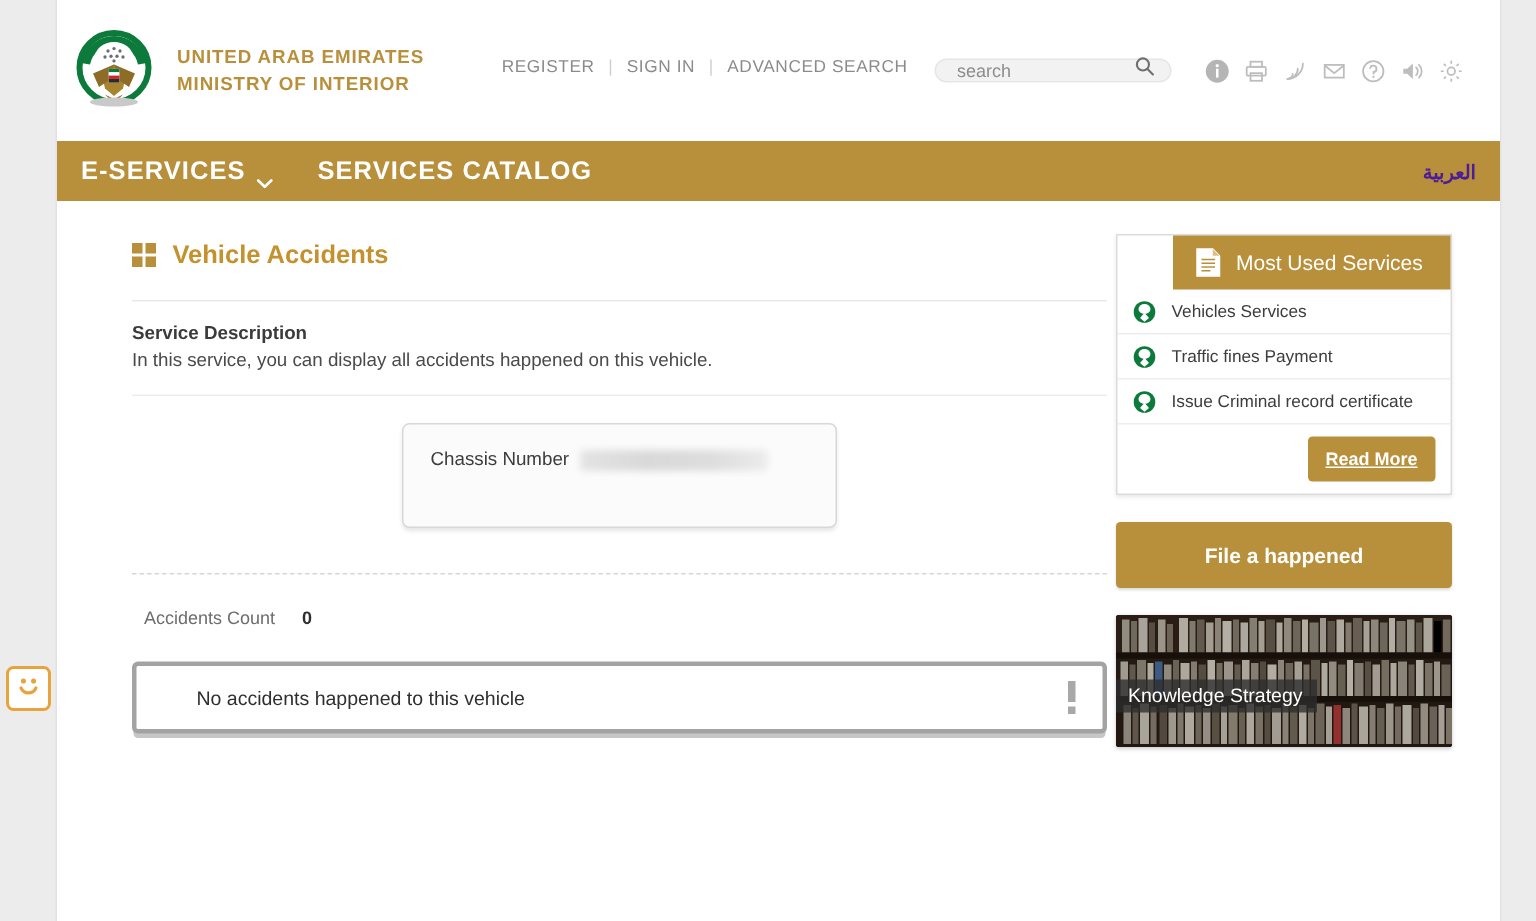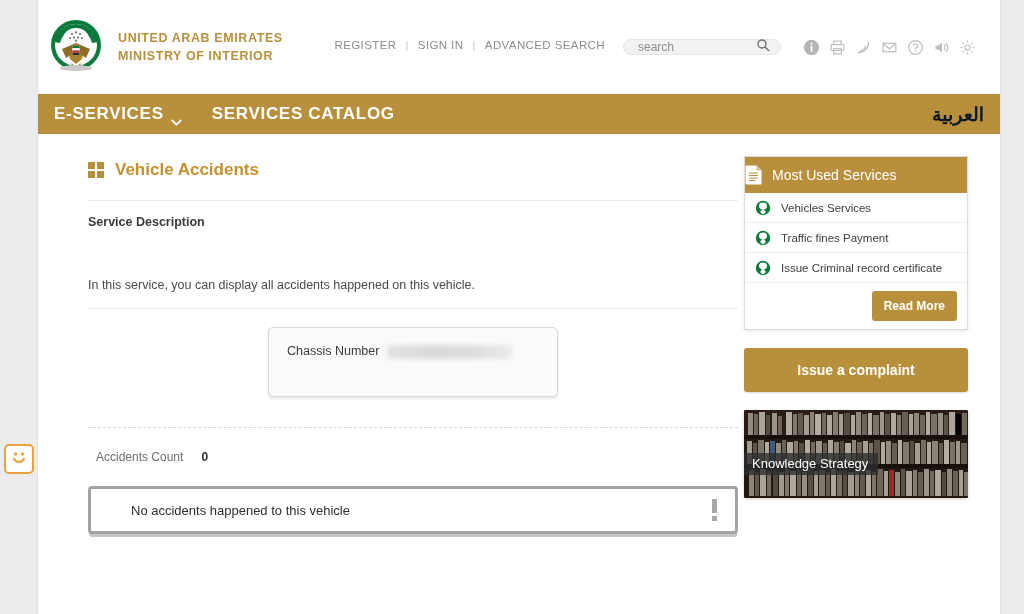--- a/index.html
+++ b/index.html
@@ -78,22 +78,22 @@
     font-size: 17px;
     font-weight: bold;
     letter-spacing: 0.7px;
     margin-right: 30px;
     display: flex; align-items: center; gap: 7px;
     white-space: nowrap;
   }
   .chev { display: inline-block; width: 11px; height: 7px; }
   .arabic {
     margin-left: auto;
-    color: #0f172a;
-    font-size: 19px;
+    color: #4c1d95;
+    font-size: 13px;
     font-weight: bold;
     direction: rtl;
   }
 
   
   .content {
     display: flex;
     padding: 0 24px;
     gap: 0;
   }
@@ -102,21 +102,21 @@
 
   .page-title-row { display: flex; align-items: center; gap: 11px; padding-bottom: 20px; font-weight: bold; }
   .grid-icon { width: 16px; height: 16px; display: grid; grid-template-columns: 7px 7px; grid-template-rows: 7px 7px; gap: 2px; }
   .grid-icon i { background: #b8903c; display: block; }
   .page-title { color: #c4912f; font-size: 17px; }
 
   .rule { height: 1px; background: #e9e9e9; }
 
   .sect { padding: 14px 0 0 0; }
   .sect-head { font-size: 12.5px; font-weight: bold; color: #3b3b3b; padding-bottom: 4px; }
-  .sect-body { font-size: 12.5px; color: #4a4a4a; margin-top: 45px; }
+  .sect-body { font-size: 12.5px; color: #4a4a4a; }
 
   .rule2 { height: 1px; background: #ededed; margin-top: 16px; }
 
   .chassis-wrap { display: flex; justify-content: center; padding: 18px 0 0 0; }
   .chassis-card {
     width: 290px; height: 70px;
     background: #fbfbfb;
     border: 1px solid #d8d8d8;
     border-radius: 5px;
     box-shadow: 0 2px 3px rgba(0,0,0,0.10);
@@ -156,41 +156,43 @@
   
   .panel {
     background: #ffffff;
     border: 1px solid #dcdcdc;
     box-shadow: 0 1px 3px rgba(0,0,0,0.10);
   }
   .panel-head {
     background: #b8903c;
     height: 36px;
     display: flex; align-items: center; gap: 10px;
-    padding: 0 0;
+    padding: 0 15px;
+    margin-left: 37px;
   }
   .panel-title { color: #ffffff; font-size: 14px; }
   .doc-icon { width: 17px; height: 20px; flex: none; }
 
   .svc-item {
     height: 30px;
     display: flex; align-items: center; gap: 10px;
     padding: 0 10px;
     border-bottom: 1px solid #ededed;
   }
   .svc-label { font-size: 11.5px; color: #3d3d3d; white-space: nowrap; }
   .mini-crest { width: 16px; height: 16px; flex: none; }
 
   .panel-foot { height: 46px; display: flex; align-items: center; justify-content: flex-end; padding: 0 10px; }
   .btn-gold {
     background: #b8903c; color: #ffffff;
     font-size: 12px; font-weight: bold;
     border: none; border-radius: 3px;
     padding: 8px 12px; cursor: pointer;
     font-family: "Liberation Sans", sans-serif;
+    text-decoration: underline;
   }
 
   .complaint-btn {
     margin-top: 18px;
     width: 100%; height: 44px;
     background: #b8903c; color: #ffffff;
     font-size: 14px; font-weight: bold;
     border: none; border-radius: 3px; cursor: pointer;
     font-family: "Liberation Sans", sans-serif;
     box-shadow: 0 1px 2px rgba(0,0,0,0.15);
@@ -449,21 +451,21 @@
               </svg>
           </span>
           <span class="svc-label">Issue Criminal record certificate</span>
         </div>
 
         <div class="panel-foot">
           <button class="btn-gold">Read More</button>
         </div>
       </div>
 
-      <button class="complaint-btn">Issue a complaint</button>
+      <button class="complaint-btn">File a happened</button>
 
       <div class="banner">
         <svg class="shelf" viewBox="0 0 230 88" width="230" height="88" preserveAspectRatio="none">
           <rect width="230" height="88" fill="#271c14"></rect>
           <g>
             <rect x="0" y="0" width="230" height="26" fill="#32241a"></rect>
             <rect x="0" y="29" width="230" height="26" fill="#2d2017"></rect>
             <rect x="0" y="58" width="230" height="30" fill="#2a1e15"></rect>
           </g>
           <g opacity="0.95">

